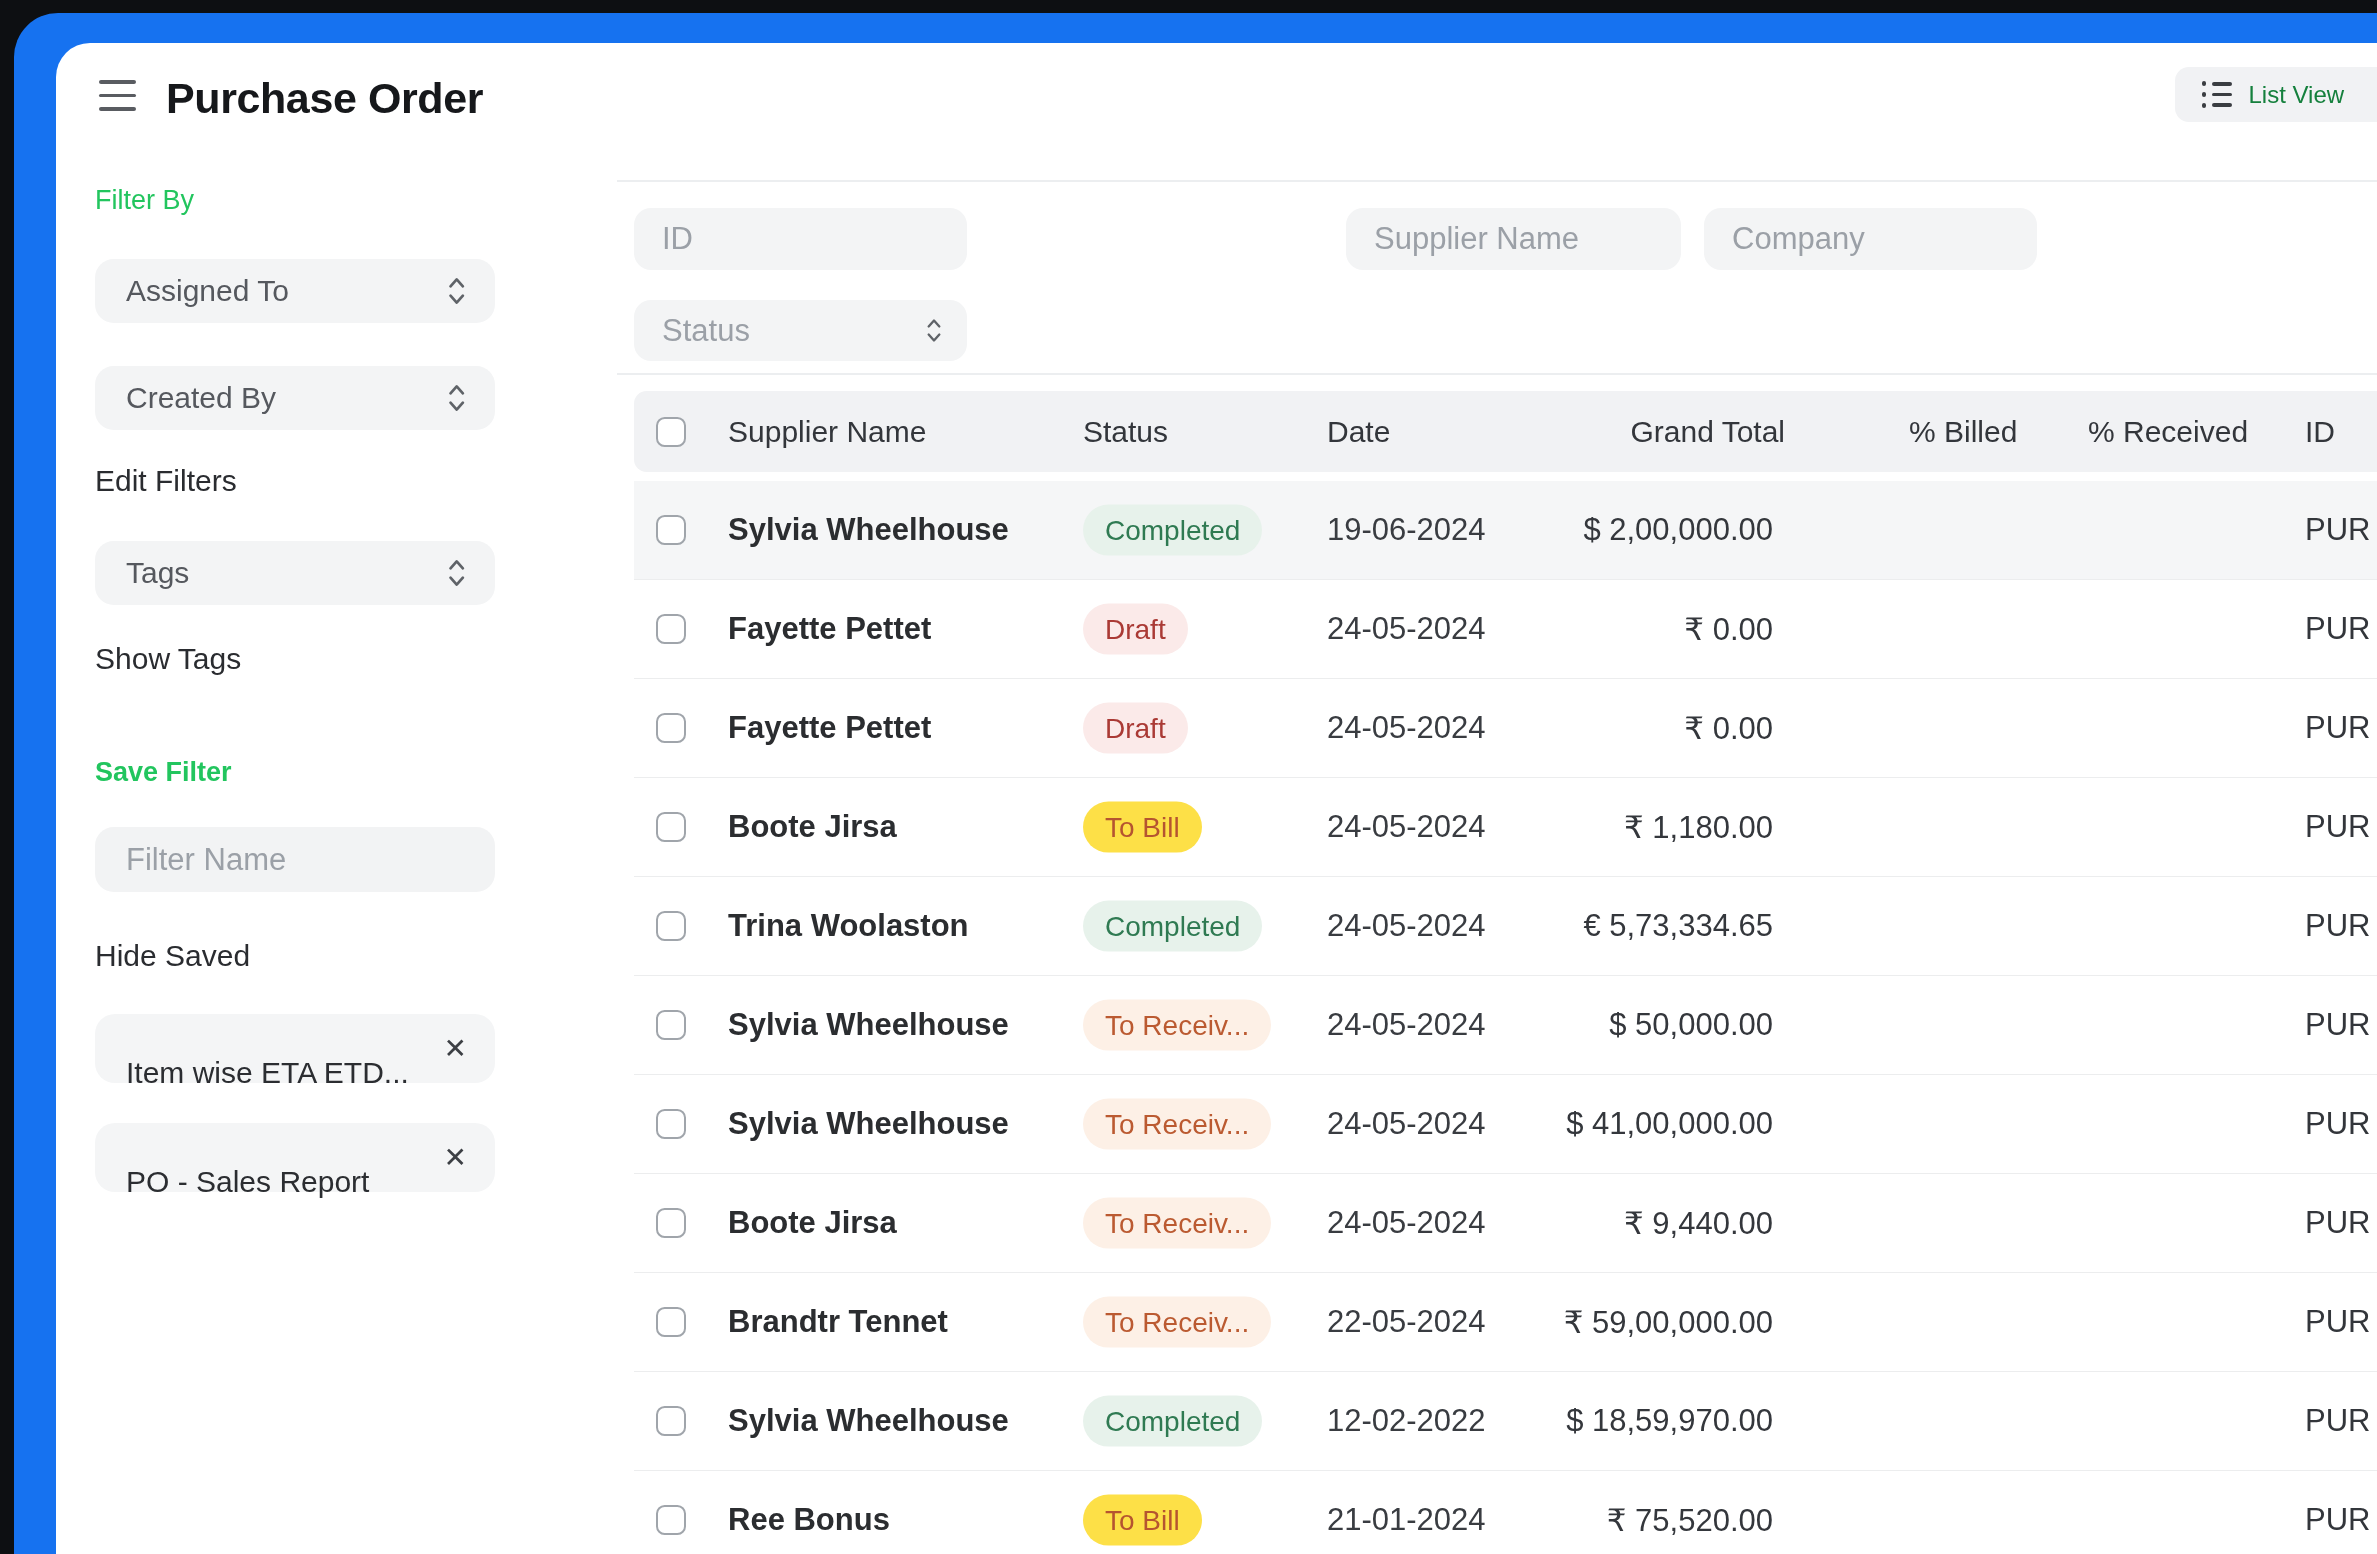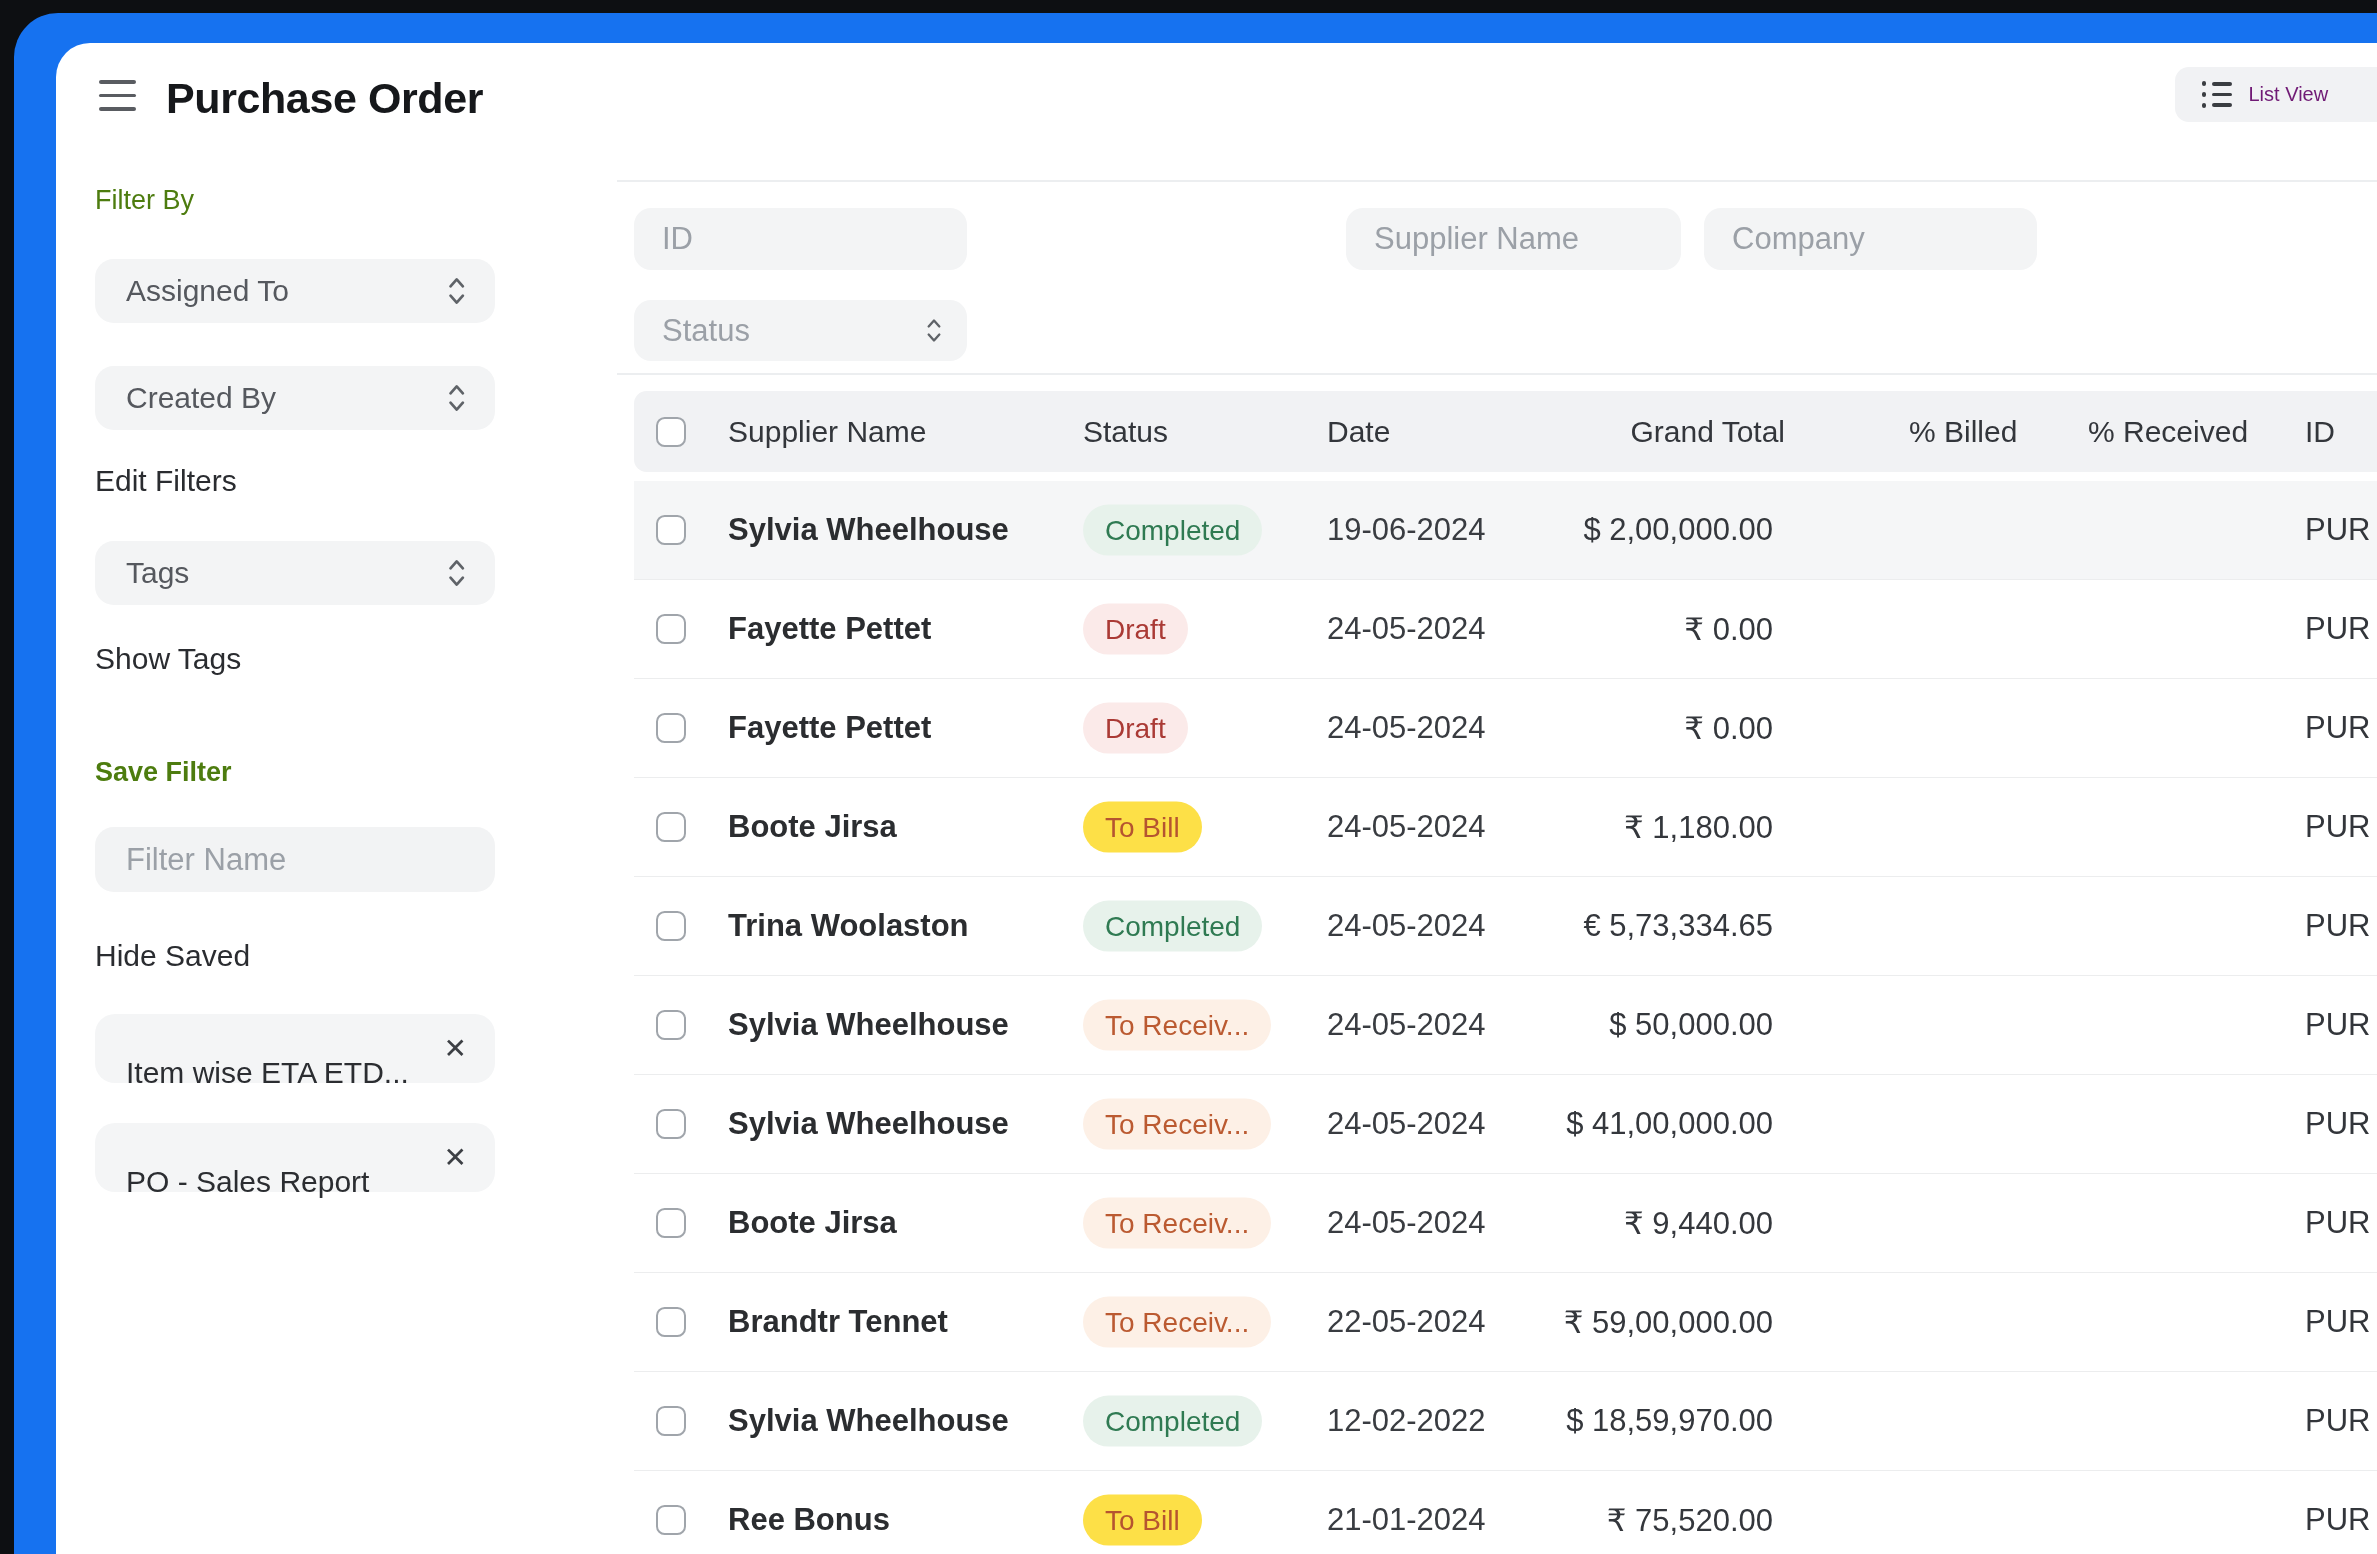--- a/index.html
+++ b/index.html
@@ -23,25 +23,25 @@
 
   
   .hamburger{left:99px;top:80px;width:37px;height:31px;display:flex;flex-direction:column;justify-content:space-between;cursor:pointer;}
   .hamburger i{display:block;height:3.9px;background:#595c61;border-radius:2.3px;}
   .page-title{left:166px;top:74px;font-size:43px;font-weight:700;color:#16181b;letter-spacing:-0.4px;}
   .view-btn{left:2175px;top:67px;width:257px;height:55px;background:#f1f2f4;border-radius:14px;display:flex;align-items:center;padding-left:26.5px;gap:14px;cursor:pointer;}
   .list-ico{width:33px;height:26.5px;display:flex;flex-direction:column;justify-content:space-between;}
   .list-ico .r{display:flex;align-items:center;gap:6.2px;}
   .list-ico .d{width:4.7px;height:4.7px;border-radius:50%;background:#3a3d41;}
   .list-ico .l{width:20px;height:3.9px;border-radius:2.3px;background:#3a3d41;}
-  .view-btn .lbl{font-size:20px;color:#701a75;}
+  .view-btn .lbl{font-size:24px;color:#15803d;}
   .main-divider{left:617px;top:180px;right:0;height:1.6px;background:#eceef0;}
 
   
-  .side-label{left:95px;font-size:27px;color:#4d7c0f;}
+  .side-label{left:95px;font-size:27px;color:#22c55e;}
   .side-link{left:95px;font-size:30px;color:#2a2c30;cursor:pointer;}
   .side-select{left:95px;width:400px;height:64px;background:var(--chip-bg);border-radius:18.7px;display:flex;align-items:center;justify-content:space-between;padding:0 26.5px 0 31px;cursor:pointer;}
   .side-select .txt{font-size:30px;color:#55585e;}
   .updown{width:23.4px;height:34px;flex:0 0 auto;}
   .side-input{left:95px;width:400px;height:65px;background:#f2f3f4;border-radius:18.7px;border:none;outline:none;padding:0 31px;font-size:31px;color:var(--ink);font-family:inherit;}
   .side-input::placeholder{color:var(--placeholder);}
   .pill{left:95px;width:400px;height:69px;background:#f4f5f6;border-radius:20px;display:flex;align-items:center;padding:0 28px 0 31px;cursor:pointer;}
   .pill .txt{font-size:30px;color:#2b2d31;white-space:nowrap;margin-top:48px;}
   .pill .x{margin-left:auto;font-size:28px;color:#3c3f44;cursor:pointer;line-height:1;}
 

